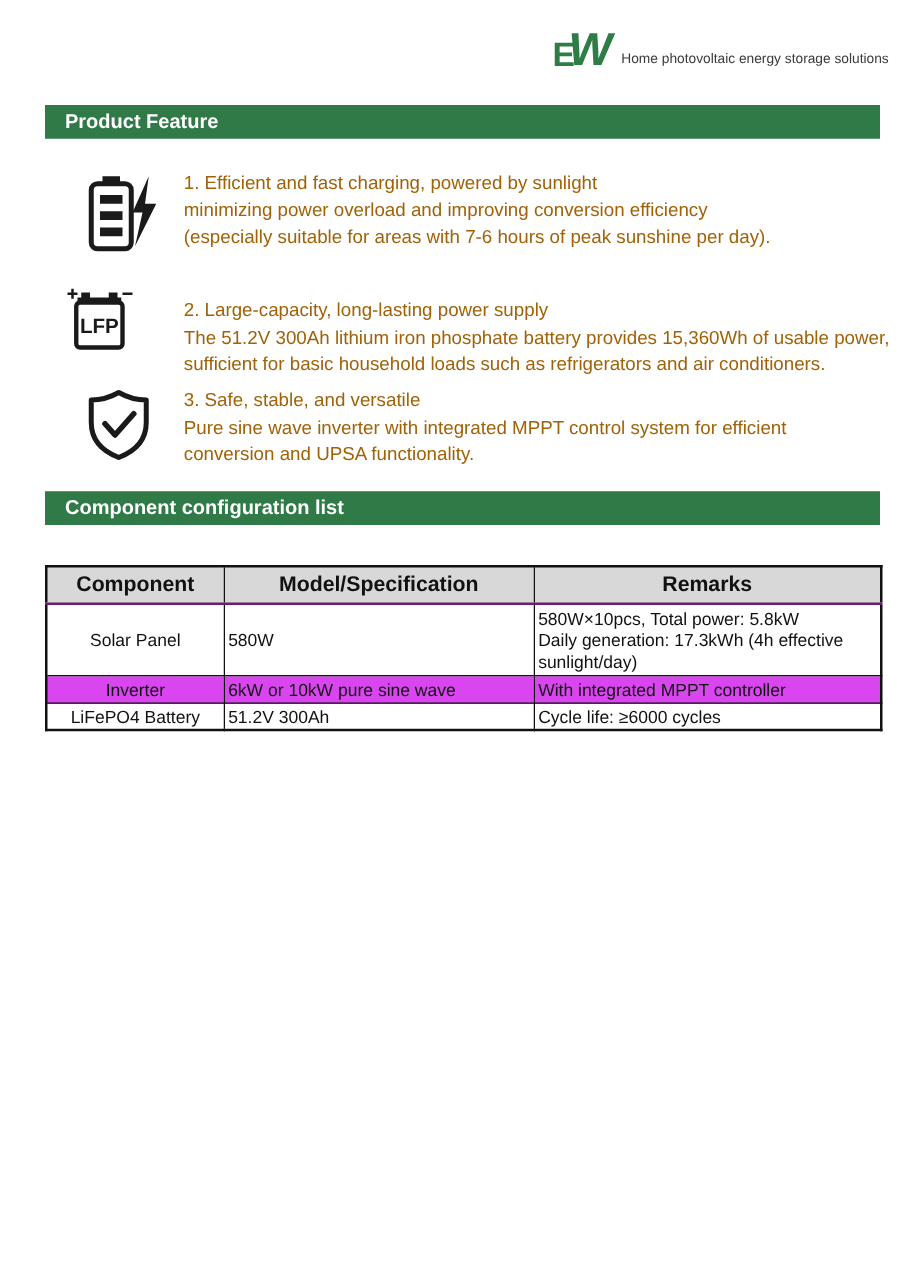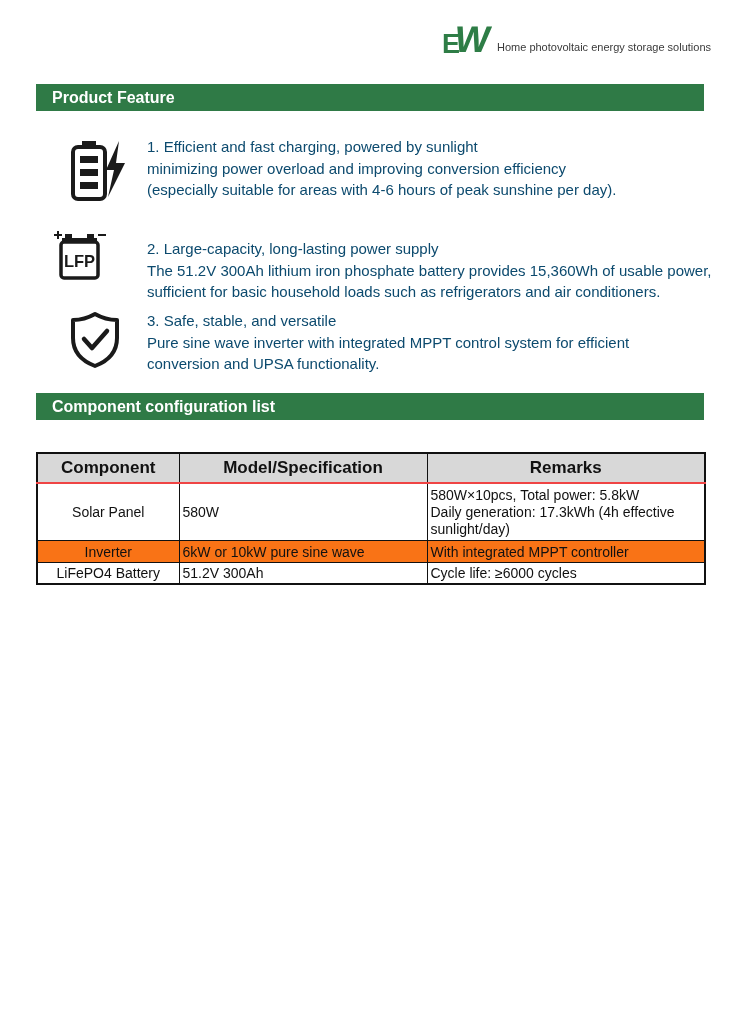--- a/index.html
+++ b/index.html
@@ -14,45 +14,45 @@
   .logo-w{font-size:37px;margin-left:-4px;transform:skewX(-10deg);display:inline-block;}
   .tagline{font-size:11px;color:#3a3a3a;margin-left:7px;padding-bottom:2px;white-space:nowrap;}
   
   .banner{
     position:absolute;left:36px;width:652px;height:27px;background:#2f7a46;
     color:#ffffff;font-size:16px;font-weight:bold;line-height:27px;padding-left:16px;
   }
   #banner-product{top:84px;}
   #banner-components{top:393px;}
   
-  .feature-text{position:absolute;left:147px;font-size:15px;color:#0c4a6e;line-height:21.5px;}
+  .feature-text{position:absolute;left:147px;font-size:15px;color:#a16207;line-height:21.5px;}
   #feature-text-1{top:136px;}
   #feature-text-2{top:238px;}
   #feature-text-3{top:310px;}
   .feature-icon{position:absolute;}
   #feature-icon-1{left:68px;top:139px;}
   #feature-icon-2{left:52px;top:228px;}
   #feature-icon-3{left:69px;top:311px;}
   
   .comp-table{
     position:absolute;left:36px;top:452px;width:670px;
     border-collapse:collapse;table-layout:fixed;color:#111;
   }
   .comp-table,.comp-table th,.comp-table td{border:1px solid #111;}
   .comp-table{border:2px solid #111;}
   .comp-table th{
     height:28px;background:#d8d8d8;font-size:17px;font-weight:bold;
-    text-align:center;border-bottom:2px solid #ef4444;padding:0;
+    text-align:center;border-bottom:2px solid #701a75;padding:0;
   }
   .comp-table td{font-size:14px;padding:0 3px;}
   .col-component{width:142px;}
   .col-model{width:248px;}
   td.cell-component{text-align:center;padding:0;}
   .row-solar td{height:56px;margin-left:26px;}
-  .row-inverter td{height:21px;background:#f97316;}
+  .row-inverter td{height:21px;background:#d946ef;}
   .row-battery td{height:20px;}
   .remarks-multiline{font-size:13.5px;line-height:17px;padding:1px 3px;}
 </style>
 </head>
 <body>
 
 <div class="logo">
   <span class="logo-mark">
     <span class="logo-e">E</span>
     <span class="logo-w">W</span>
@@ -71,21 +71,21 @@
     <rect x="12" y="17" width="18" height="7" fill="#1a1a1a"></rect>
     <rect x="12" y="30" width="18" height="7" fill="#1a1a1a"></rect>
     <rect x="12" y="43" width="18" height="7" fill="#1a1a1a"></rect>
     <path d="M51 2 L38 31 L46 31 L40 58 L57 24 L48 24 Z" fill="#1a1a1a"></path>
   </svg>
 </span>
 
 <div class="feature-text" id="feature-text-1">
   <div>1. Efficient and fast charging, powered by sunlight</div>
   <div>minimizing power overload and improving conversion efficiency</div>
-  <div>(especially suitable for areas with 4-6 hours of peak sunshine per day).</div>
+  <div>(especially suitable for areas with 7-6 hours of peak sunshine per day).</div>
 </div>
 
 <span class="feature-icon" id="feature-icon-2">
   <svg width="56" height="56" viewBox="0 0 56 56">
     <rect x="2" y="6" width="8" height="2" fill="#1a1a1a"></rect>
     <rect x="5" y="3" width="2" height="8" fill="#1a1a1a"></rect>
     <rect x="46" y="6" width="8" height="2" fill="#1a1a1a"></rect>
     <rect x="13" y="6" width="7" height="5" fill="#1a1a1a"></rect>
     <rect x="35" y="6" width="7" height="5" fill="#1a1a1a"></rect>
     <rect x="10" y="10" width="35" height="4" fill="#1a1a1a"></rect>

